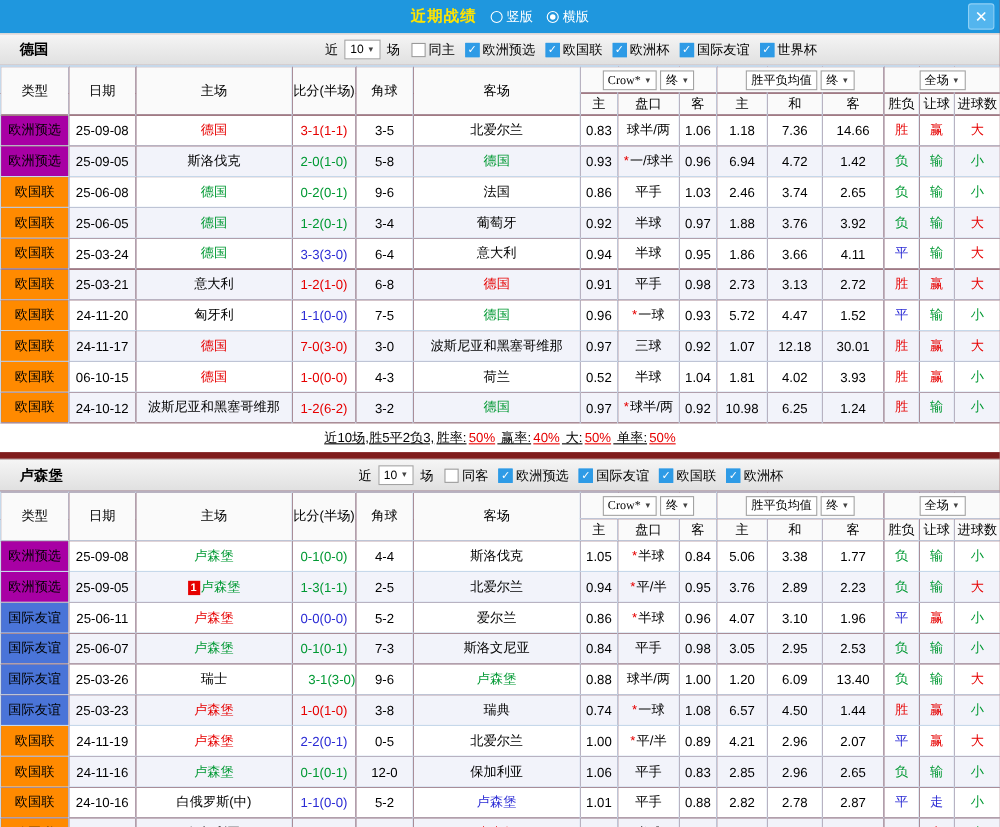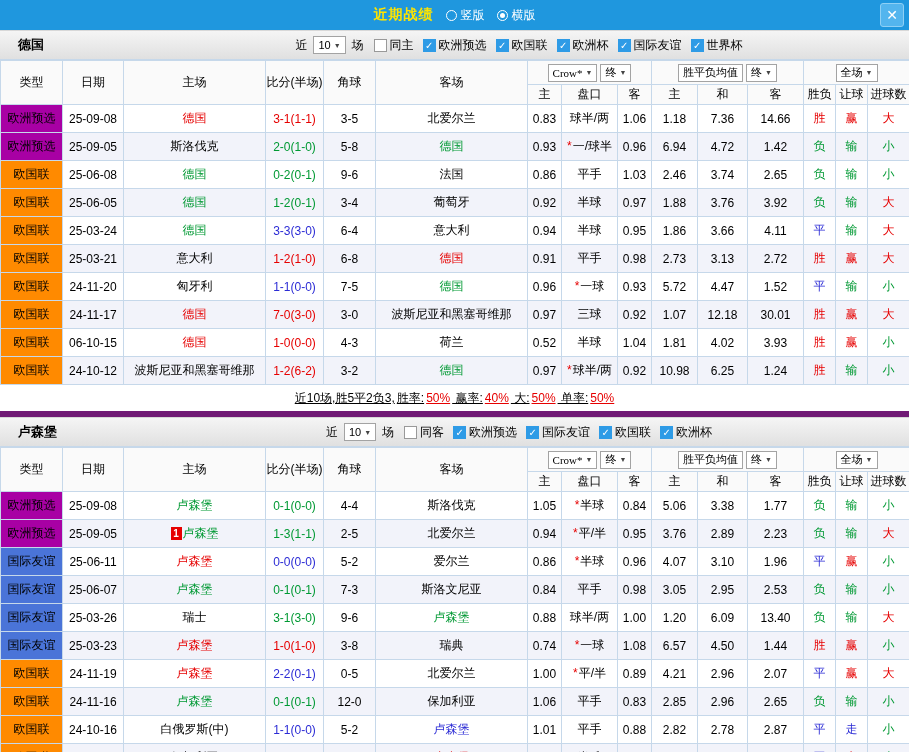--- a/index.html
+++ b/index.html
@@ -1,18 +1,18 @@
 <!DOCTYPE html>
 <html><head>
 <meta charset="utf-8">
 <style>
   * { box-sizing: border-box; margin: 0; padding: 0; }
   html,body { width:909px; height:752px; overflow:hidden; background:#fff;
     font-family:"Liberation Sans","DejaVu Sans",sans-serif; }
-  .app { width:909px; height:752px; overflow:hidden; background:#701a75; }
+  .app { width:909px; height:752px; overflow:hidden; background:#7f1d1d; }
 
   
   .topbar { height:30px; background:#1F97DE; display:flex; align-items:center;
     justify-content:center; gap:12px; position:relative; }
   .tb-title { color:#FFE400; font-weight:bold; font-size:14px; letter-spacing:1px; }
   .radio { display:inline-flex; align-items:center; gap:4px; color:#fff; font-size:12px; cursor:pointer; }
   .rc { width:11px; height:11px; border:1px solid #fff; border-radius:50%;
     display:inline-flex; align-items:center; justify-content:center; }
   .rc.on::after { content:""; width:5px; height:5px; border-radius:50%; background:#fff; }
   .closebtn { position:absolute; right:5px; top:3px; width:24px; height:24px;
@@ -521,21 +521,21 @@
               <td>2.95</td>
               <td>2.53</td>
               <td style="color: rgb(0, 153, 51);">负</td>
               <td style="color: rgb(0, 153, 51);">输</td>
               <td style="color: rgb(0, 153, 51);">小</td>
             </tr>
             <tr>
               <td class="comp" style="background: rgb(74, 116, 216);">国际友谊</td>
               <td>25-03-26</td>
               <td class="teamcell"><span>瑞士</span></td>
-              <td style="color: rgb(0, 153, 51);">3-1(3-0)</td>
+              <td style="color: rgb(0, 153, 51); text-align: right;">3-1(3-0)</td>
               <td>9-6</td>
               <td class="teamcell"><span style="color: rgb(0, 153, 51);">卢森堡</span></td>
               <td>0.88</td>
               <td><span>球半/两</span></td>
               <td>1.00</td>
               <td>1.20</td>
               <td>6.09</td>
               <td>13.40</td>
               <td style="color: rgb(0, 153, 51);">负</td>
               <td style="color: rgb(0, 153, 51);">输</td>

